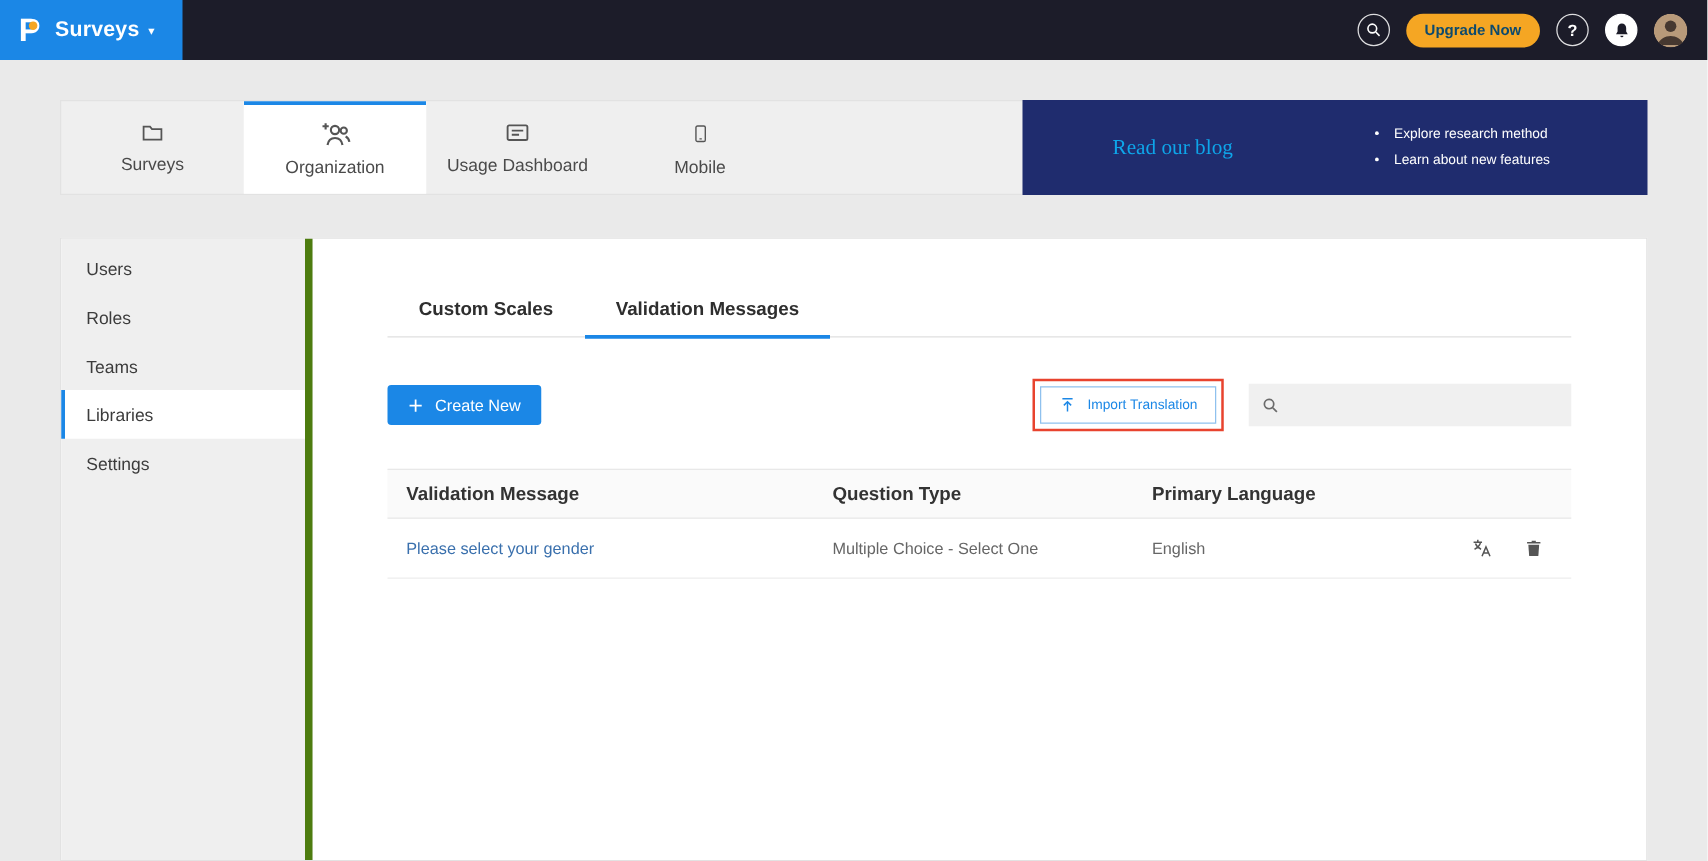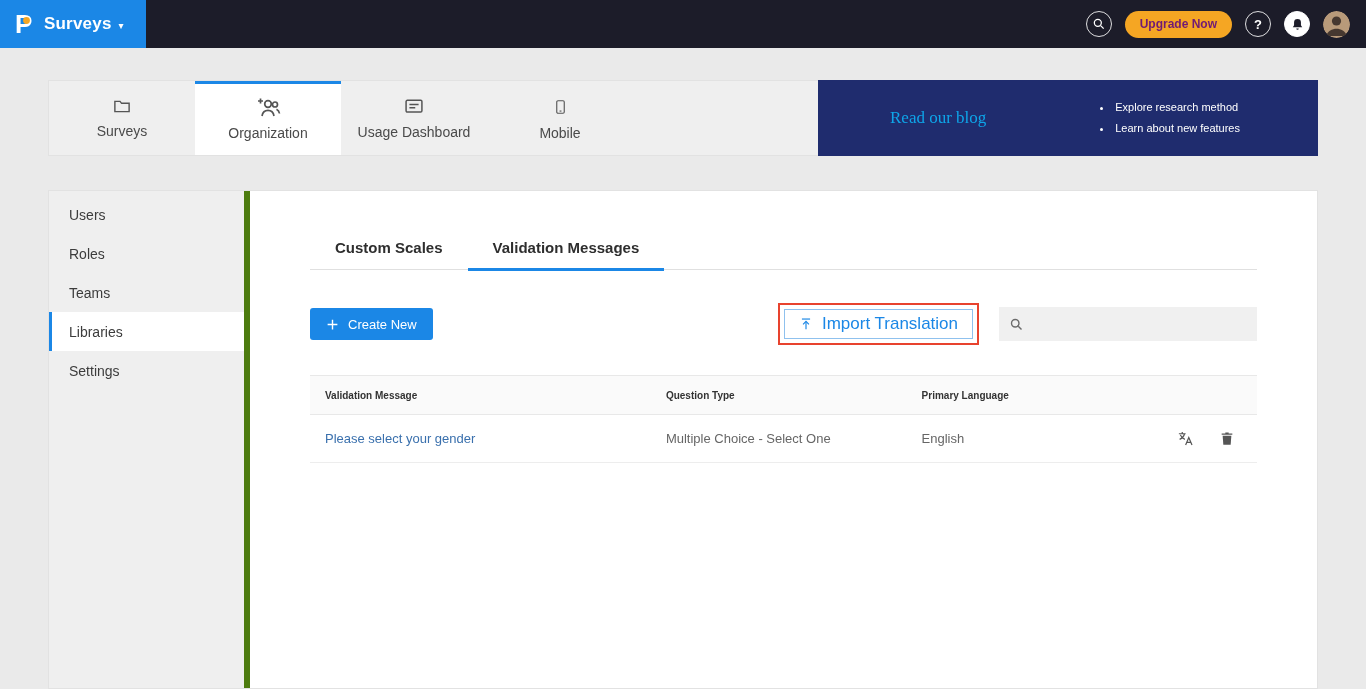--- a/index.html
+++ b/index.html
@@ -19,21 +19,21 @@
   .brand-name { color:#fff; font-size:17px; font-weight:bold; letter-spacing:.2px; }
   .brand-caret { color:#fff; font-size:10px; margin-top:2px; }
   .topbar-right { margin-left:auto; display:flex; align-items:center; gap:13px; padding-right:16px; }
   .circle-btn {
     width:26px; height:26px; border:1px solid rgba(255,255,255,.85); border-radius:50%;
     display:flex; align-items:center; justify-content:center; color:#fff; cursor:pointer;
     background:transparent; font-size:13px; font-weight:bold;
   }
   .circle-btn.solid { background:#fff; border-color:#fff; color:#1c1c29; }
   .upgrade-btn {
-    background:#f5a623; color:#701a75; font-weight:bold; font-size:12px;
+    background:#f5a623; color:#0c4a6e; font-weight:bold; font-size:12px;
     height:27px; padding:0 15px; border:none; border-radius:14px; cursor:pointer;
     font-family:"Liberation Sans",sans-serif;
   }
   .avatar { width:27px; height:27px; border-radius:50%; overflow:hidden; cursor:pointer; }
 
   
   .nav-card { margin:32px 48px 0; height:76px; display:flex; }
   .nav-tabs {
     flex:1; display:flex; background:#efefef;
     border:1px solid #e2e2e2; border-right:none;
@@ -69,32 +69,32 @@
   .actions-row { margin-top:33px; display:flex; align-items:center; }
   .btn-create {
     display:flex; align-items:center; gap:9px; background:#1b87e6; color:#fff;
     font-size:13px; height:32px; padding:0 16px; border:none; border-radius:3px;
     cursor:pointer; font-family:"Liberation Sans",sans-serif;
   }
   .right-actions { margin-left:auto; display:flex; align-items:center; gap:20px; }
   .import-wrap { border:2px solid #e8432e; padding:4px; }
   .btn-import {
     display:flex; align-items:center; gap:9px; background:#fff; color:#1b87e6;
-    font-size:17px; height:30px; padding:0 14px; border:1px solid #8fc1ee;
+    font-size:11px; height:30px; padding:0 14px; border:1px solid #8fc1ee;
     cursor:pointer; font-family:"Liberation Sans",sans-serif;
   }
   .search-box { width:258px; height:34px; background:#f0f0f0; display:flex;
     align-items:center; gap:8px; padding:0 10px; }
   .search-box input { border:none; background:transparent; outline:none; flex:1;
     font-size:13px; color:#333; font-family:"Liberation Sans",sans-serif; }
 
   .table { margin-top:30px; }
   .thead, .trow { display:grid; grid-template-columns:36% 27% 26% 11%; align-items:center; }
   .thead { background:#fafafa; border-top:1px solid #e8e8e8; border-bottom:1px solid #e8e8e8;
-    height:40px; font-size:10px; font-weight:bold; color:#333; }
+    height:40px; font-size:15px; font-weight:bold; color:#333; }
   .thead > div, .trow > div { padding-left:15px; }
   .trow { height:48px; border-bottom:1px solid #ededed; font-size:13px; color:#666; }
   .cell-link { color:#3a70ad; cursor:pointer; }
   .row-icons { display:flex; justify-content:flex-end; gap:24px; padding-right:22px;
     color:#555; }
   .row-icons span { cursor:pointer; display:flex; }
 </style>
 </head>
 <body>
 

